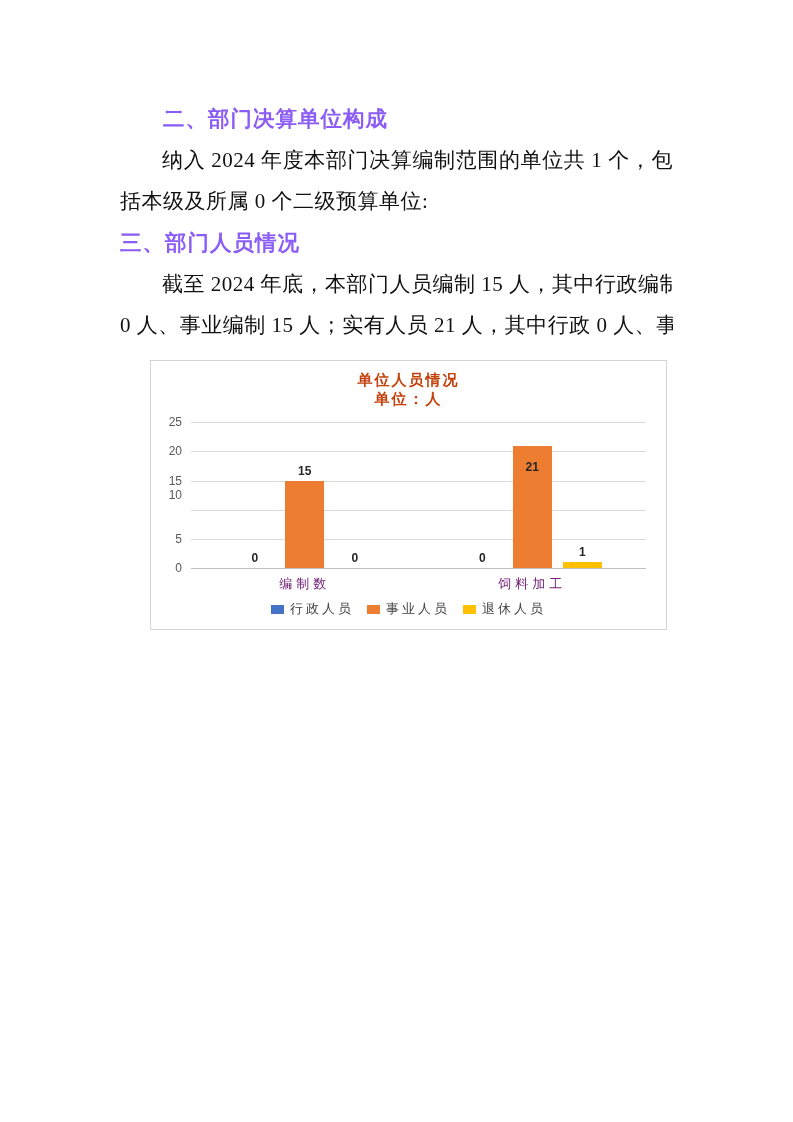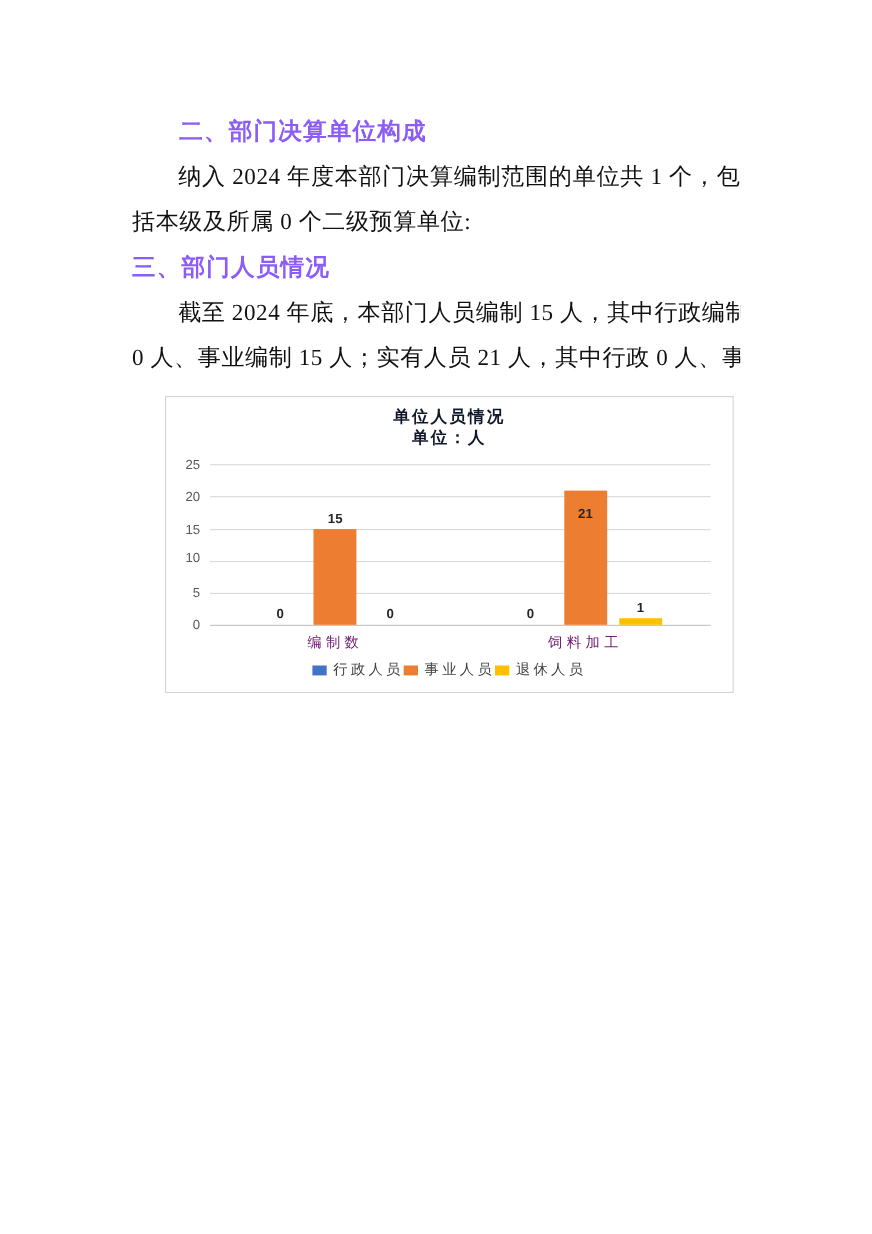--- a/index.html
+++ b/index.html
@@ -50,21 +50,21 @@
     margin-top:14px;
     width:517px;height:270px;
     border:1px solid #d4d4d4;
     background:#fff;
     font-family:"Liberation Sans","DejaVu Sans",sans-serif;
     box-sizing:border-box;
   }
   .chart-title{
     position:absolute;left:0;top:9px;width:100%;
     text-align:center;
-    font-size:15px;font-weight:bold;color:#0f172a;
+    font-size:15px;font-weight:bold;color:#c2410c;
     letter-spacing:2px;line-height:19px;
   }
   .gridline{position:absolute;height:1px;background:#d9d9d9;}
   .gridline.zero{background:#c2c2c2;}
   .ytick{
     position:absolute;
     text-align:right;
     font-size:12px;color:#595959;
     height:14px;line-height:14px;
   }
@@ -77,21 +77,21 @@
   }
   .cat-label{
     position:absolute;
     text-align:center;
     font-size:13px;color:#701a75;
     letter-spacing:4px;
     height:16px;line-height:16px;
   }
   .legend{
     position:absolute;left:0;top:240px;width:100%;
-    display:flex;justify-content:center;align-items:center;
+    display:flex;justify-content:center;align-items:center;gap:13px;
   }
   .legend-item{display:flex;align-items:center;}
   .legend-swatch{width:13px;height:9px;margin-right:6px;}
   .legend-label{
     font-size:13px;color:#404040;letter-spacing:3px;
     line-height:16px;
   }
 </style>
 </head>
 <body>
@@ -118,21 +118,21 @@
       <div class="chart-title">
         <div>单位人员情况</div>
         <div>单位：人</div>
       </div>
       <div id="plot">
           <div class="gridline zero" style="left: 40px; top: 207px; width: 455px;"></div>
           <div class="ytick" style="left: 0px; top: 200px; width: 31px;">0</div>
           <div class="gridline" style="left: 40px; top: 177.8px; width: 455px;"></div>
           <div class="ytick" style="left: 0px; top: 170.8px; width: 31px;">5</div>
           <div class="gridline" style="left: 40px; top: 148.6px; width: 455px;"></div>
-          <div class="ytick" style="left: 0px; top: 139px; width: 31px;">10</div>
+          <div class="ytick" style="left: 0px; top: 127px; width: 31px;">10</div>
           <div class="gridline" style="left: 40px; top: 119.4px; width: 455px;"></div>
           <div class="ytick" style="left: 0px; top: 112.4px; width: 31px;">15</div>
           <div class="gridline" style="left: 40px; top: 90.2px; width: 455px;"></div>
           <div class="ytick" style="left: 0px; top: 83.2px; width: 31px;">20</div>
           <div class="gridline" style="left: 40px; top: 61px; width: 455px;"></div>
           <div class="ytick" style="left: 0px; top: 54px; width: 31px;">25</div>
           <div class="cat-label" style="left: 83.75px; top: 215px; width: 140px;">编制数</div>
           <div class="bar-label" style="left: 83.75px; top: 190px; width: 40px;">0</div>
           <div class="bar" style="left: 134.25px; top: 119.4px; width: 39px; height: 87.6px; background: rgb(237, 125, 49);"></div>
           <div class="bar-label" style="left: 133.75px; top: 102.4px; width: 40px;">15</div>

